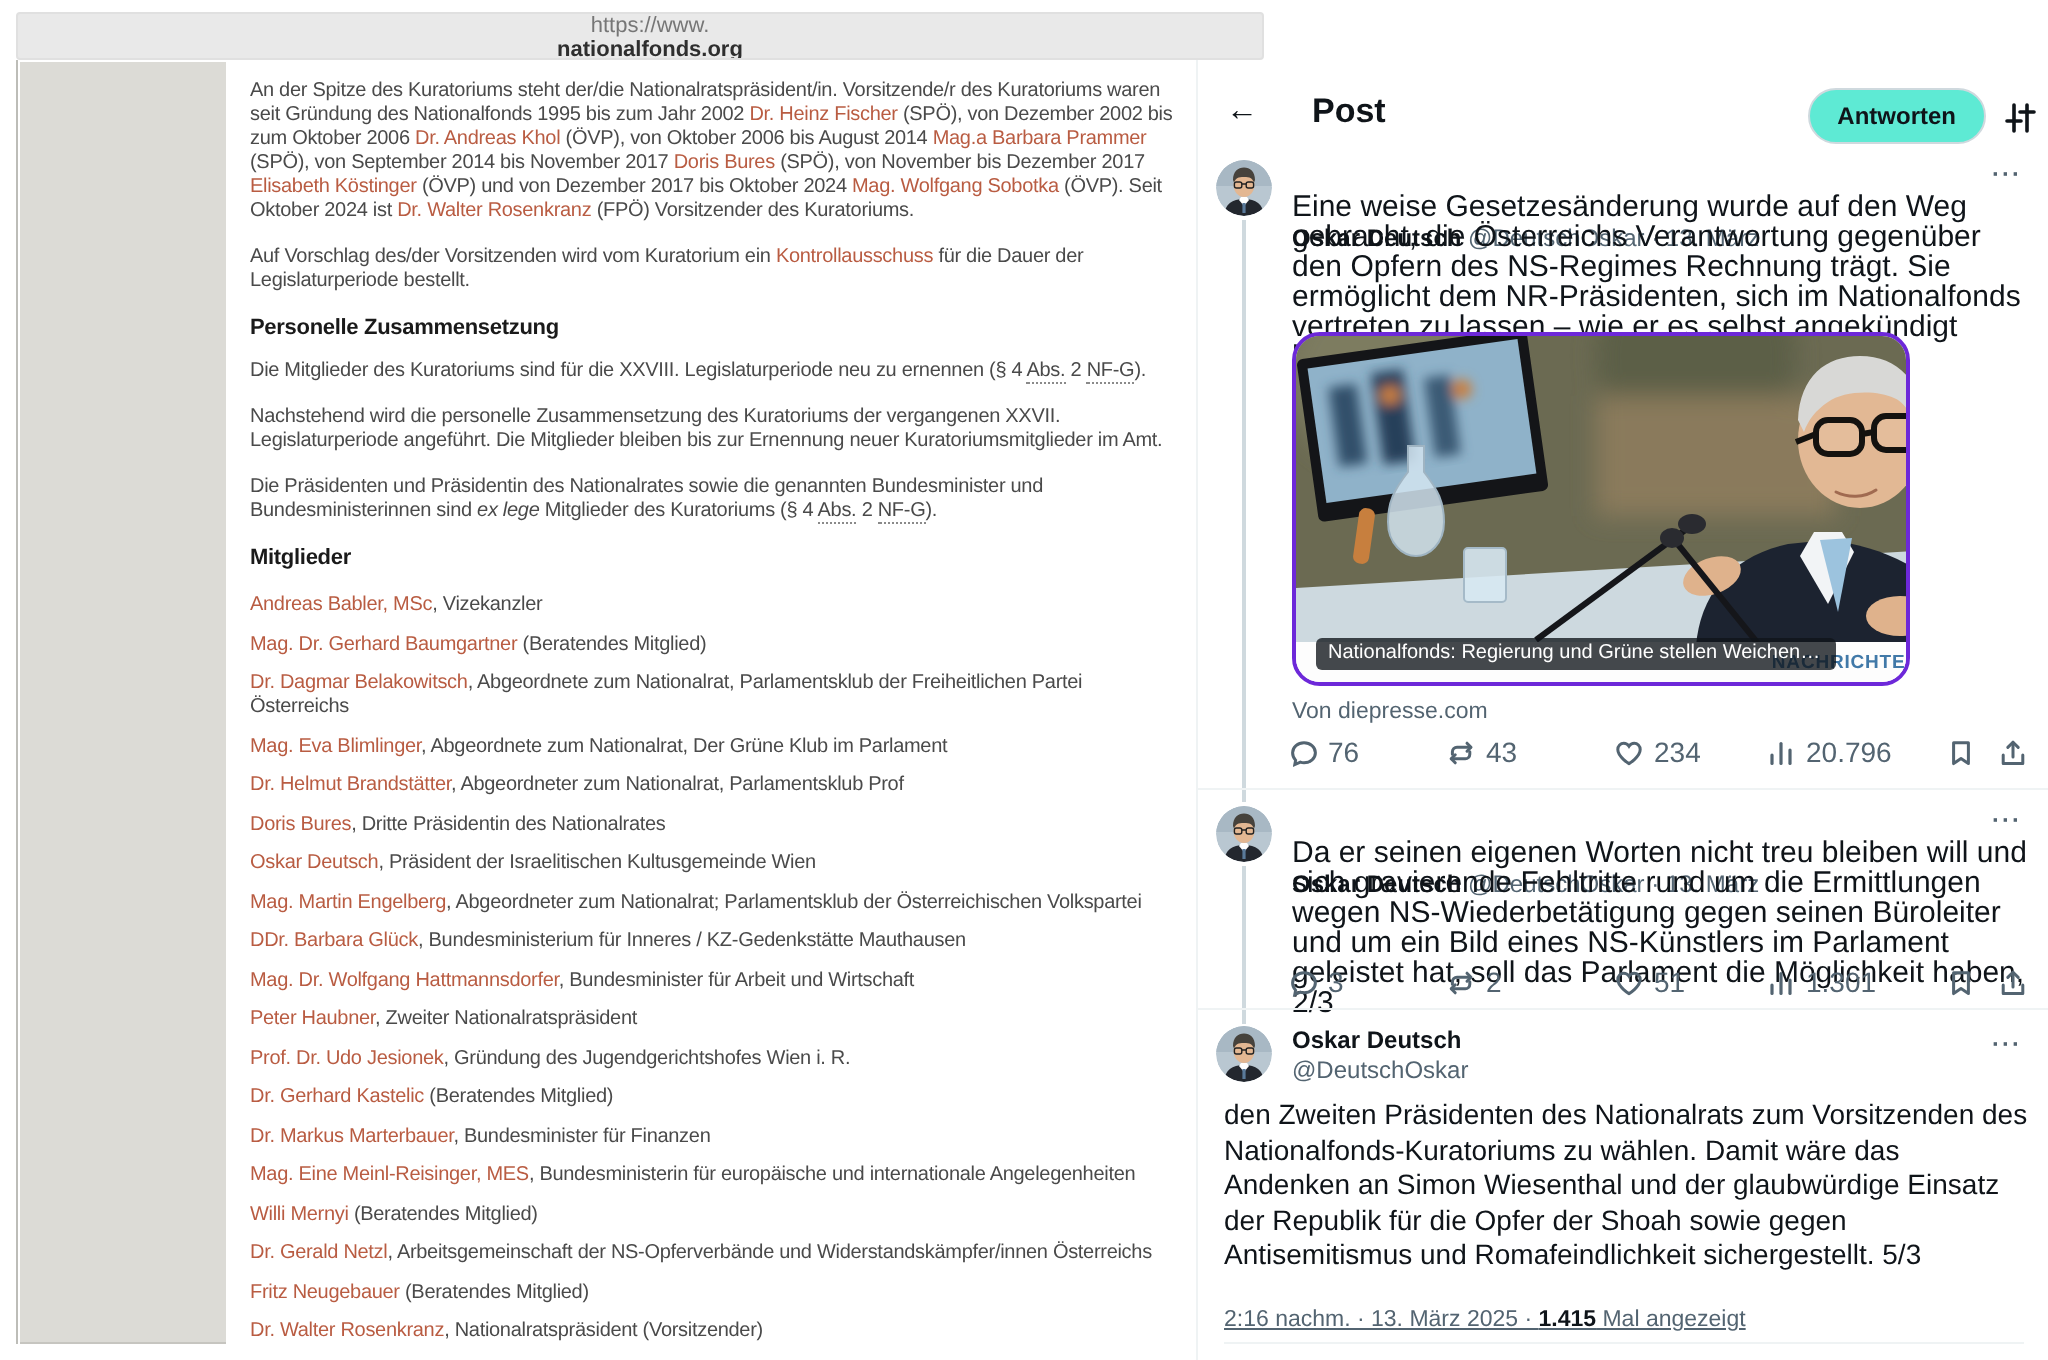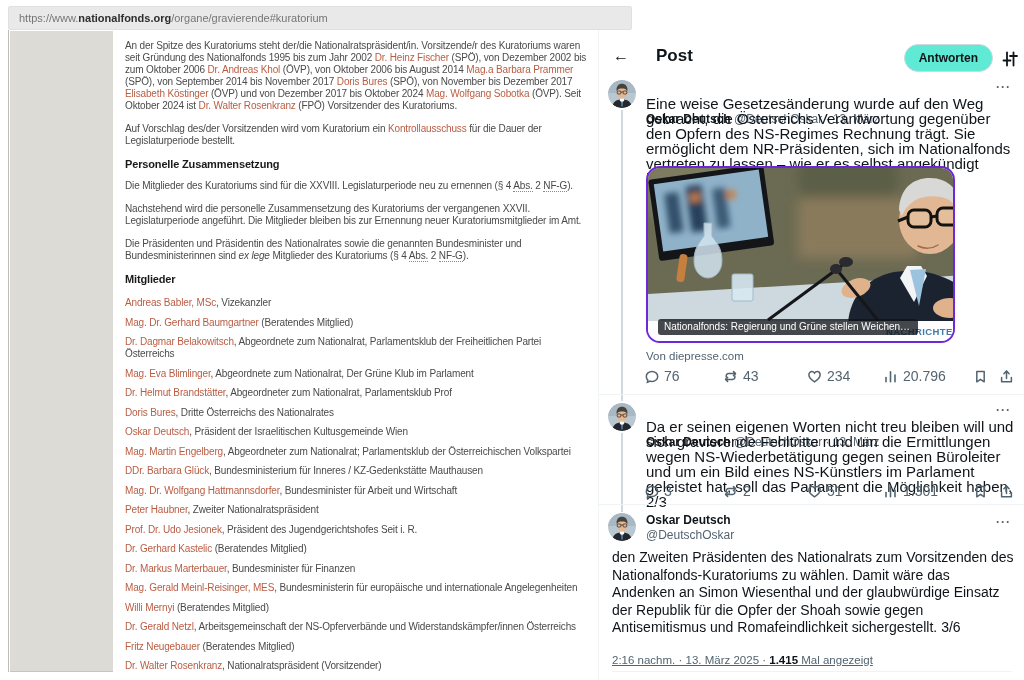--- a/index.html
+++ b/index.html
@@ -2,21 +2,21 @@
 <html><head>
 <meta charset="utf-8">
 <style>
   html,body{margin:0;padding:0;}
   body{width:1024px;height:680px;position:relative;background:#fff;overflow:hidden;
        font-family:"Liberation Sans",sans-serif;-webkit-font-smoothing:antialiased;}
 
   
   .urlbar{position:absolute;left:8px;top:6px;width:612px;height:22px;background:#e9e9e9;
           border:1px solid #e0e0e0;border-radius:2px;display:flex;align-items:center;
-          padding-left:10px;font-size:11px;color:#767676;white-space:nowrap;overflow:hidden;}
+          padding-left:10px;font-size:11px;color:#767676;white-space:nowrap;overflow:hidden;flex-direction:column;}
   .urlbar b{color:#2e2e2e;}
 
   
   .win{position:absolute;left:8px;top:30px;width:590px;height:642px;background:#fff;
        border-left:1px solid #bdbdb8;}
   .pagesidebar{position:absolute;left:1px;top:1px;width:103px;height:640px;background:#dcdbd6;
        border-bottom:1px solid #c6c5c0;}
   .article{position:absolute;left:116px;top:10px;width:464px;font-size:10px;line-height:12px;
        letter-spacing:-0.15px;color:#4a4a4a;}
   .article p{margin:0 0 11px 0;}
@@ -141,30 +141,30 @@
     <p><span>Die Mitglieder des Kuratoriums sind für die XXVIII. Legislaturperiode neu zu ernennen (§ 4 </span><span class="seg-abbr">Abs.</span><span> 2 </span><span class="seg-abbr">NF-G</span><span>).</span></p>
     <p>Nachstehend wird die personelle Zusammensetzung des Kuratoriums der vergangenen XXVII. Legislaturperiode angeführt. Die Mitglieder bleiben bis zur Ernennung neuer Kuratoriumsmitglieder im Amt.</p>
     <p><span>Die Präsidenten und Präsidentin des Nationalrates sowie die genannten Bundesminister und Bundesministerinnen sind </span><span class="seg-em">ex lege</span><span> Mitglieder des Kuratoriums (§ 4 </span><span class="seg-abbr">Abs.</span><span> 2 </span><span class="seg-abbr">NF-G</span><span>).</span></p>
     <h3 class="h2">Mitglieder</h3>
     <div>
         <div class="member"><span class="lnk">Andreas Babler, MSc</span><span>, Vizekanzler</span></div>
         <div class="member"><span class="lnk">Mag. Dr. Gerhard Baumgartner</span><span> (Beratendes Mitglied)</span></div>
         <div class="member"><span class="lnk">Dr. Dagmar Belakowitsch</span><span>, Abgeordnete zum Nationalrat, Parlamentsklub der Freiheitlichen Partei Österreichs</span></div>
         <div class="member"><span class="lnk">Mag. Eva Blimlinger</span><span>, Abgeordnete zum Nationalrat, Der Grüne Klub im Parlament</span></div>
         <div class="member"><span class="lnk">Dr. Helmut Brandstätter</span><span>, Abgeordneter zum Nationalrat, Parlamentsklub Prof</span></div>
-        <div class="member"><span class="lnk">Doris Bures</span><span>, Dritte Österreichs des Nationalrates</span></div>
+        <div class="member"><span class="lnk">Doris Bures</span><span>, Dritte Präsidentin des Nationalrates</span></div>
         <div class="member"><span class="lnk">Oskar Deutsch</span><span>, Präsident der Israelitischen Kultusgemeinde Wien</span></div>
         <div class="member"><span class="lnk">Mag. Martin Engelberg</span><span>, Abgeordneter zum Nationalrat; Parlamentsklub der Österreichischen Volkspartei</span></div>
         <div class="member"><span class="lnk">DDr. Barbara Glück</span><span>, Bundesministerium für Inneres / KZ-Gedenkstätte Mauthausen</span></div>
         <div class="member"><span class="lnk">Mag. Dr. Wolfgang Hattmannsdorfer</span><span>, Bundesminister für Arbeit und Wirtschaft</span></div>
         <div class="member"><span class="lnk">Peter Haubner</span><span>, Zweiter Nationalratspräsident</span></div>
-        <div class="member"><span class="lnk">Prof. Dr. Udo Jesionek</span><span>, Präsident des Jugendgerichtshofes Seit i. R.</span></div>
+        <div class="member"><span class="lnk">Prof. Dr. Udo Jesionek</span><span>, Gründung des Jugendgerichtshofes Wien i. R.</span></div>
         <div class="member"><span class="lnk">Dr. Gerhard Kastelic</span><span> (Beratendes Mitglied)</span></div>
         <div class="member"><span class="lnk">Dr. Markus Marterbauer</span><span>, Bundesminister für Finanzen</span></div>
-        <div class="member"><span class="lnk">Mag. Gerald Meinl-Reisinger, MES</span><span>, Bundesministerin für europäische und internationale Angelegenheiten</span></div>
+        <div class="member"><span class="lnk">Mag. Eine Meinl-Reisinger, MES</span><span>, Bundesministerin für europäische und internationale Angelegenheiten</span></div>
         <div class="member"><span class="lnk">Willi Mernyi</span><span> (Beratendes Mitglied)</span></div>
         <div class="member"><span class="lnk">Dr. Gerald Netzl</span><span>, Arbeitsgemeinschaft der NS-Opferverbände und Widerstandskämpfer/innen Österreichs</span></div>
         <div class="member"><span class="lnk">Fritz Neugebauer</span><span> (Beratendes Mitglied)</span></div>
         <div class="member"><span class="lnk">Dr. Walter Rosenkranz</span><span>, Nationalratspräsident (Vorsitzender)</span></div>
       </div>
   </div>
 </div>
 
 <div class="xpanel">
 
@@ -342,19 +342,19 @@
   <div class="avatar" style="top:483px;">
     <svg width="28" height="28" viewBox="0 0 28 28">
         <g clip-path="url(#avclip)">
           <use href="#avatarman"></use>
         </g>
       </svg>
   </div>
   <div class="bigname" style="top:483px;">Oskar Deutsch</div>
   <div class="bighandle" style="top:498px;">@DeutschOskar</div>
   <span class="more" style="top:487px;">···</span>
-  <div class="bigtext" style="top:519px;">den Zweiten Präsidenten des Nationalrats zum Vorsitzenden des Nationalfonds-Kuratoriums zu wählen. Damit wäre das Andenken an Simon Wiesenthal und der glaubwürdige Einsatz der Republik für die Opfer der Shoah sowie gegen Antisemitismus und Romafeindlichkeit sichergestellt. 3/6</div>
+  <div class="bigtext" style="top:519px;">den Zweiten Präsidenten des Nationalrats zum Vorsitzenden des Nationalfonds-Kuratoriums zu wählen. Damit wäre das Andenken an Simon Wiesenthal und der glaubwürdige Einsatz der Republik für die Opfer der Shoah sowie gegen Antisemitismus und Romafeindlichkeit sichergestellt. 5/3</div>
   <div class="meta" style="top:624px;">
     <span>2:16 nachm. · 13. März 2025 · </span><b>1.415</b><span> Mal angezeigt</span>
   </div>
   <div class="xdivider" style="top:641px;left:13px;right:13px;"></div>
 
 </div>
 
 </body></html>

